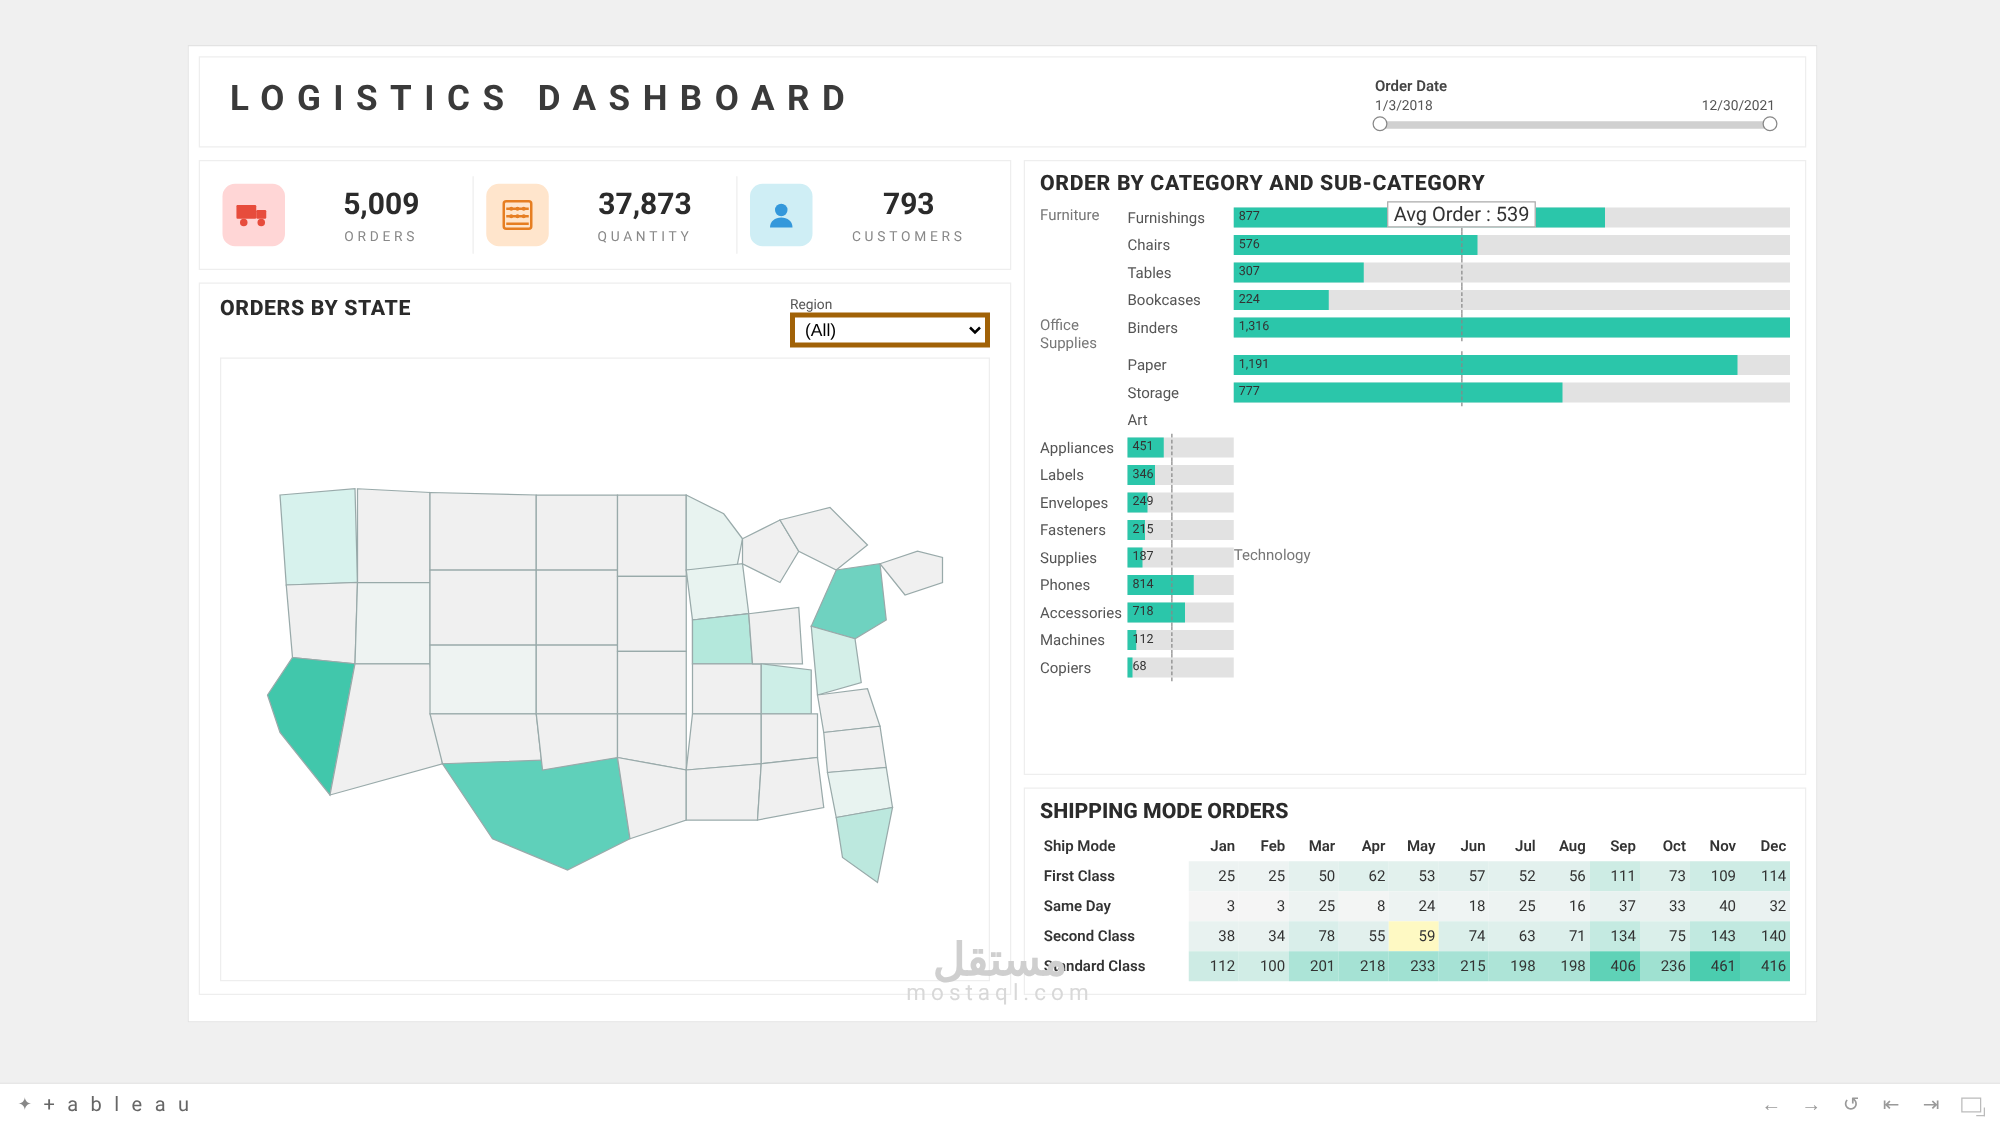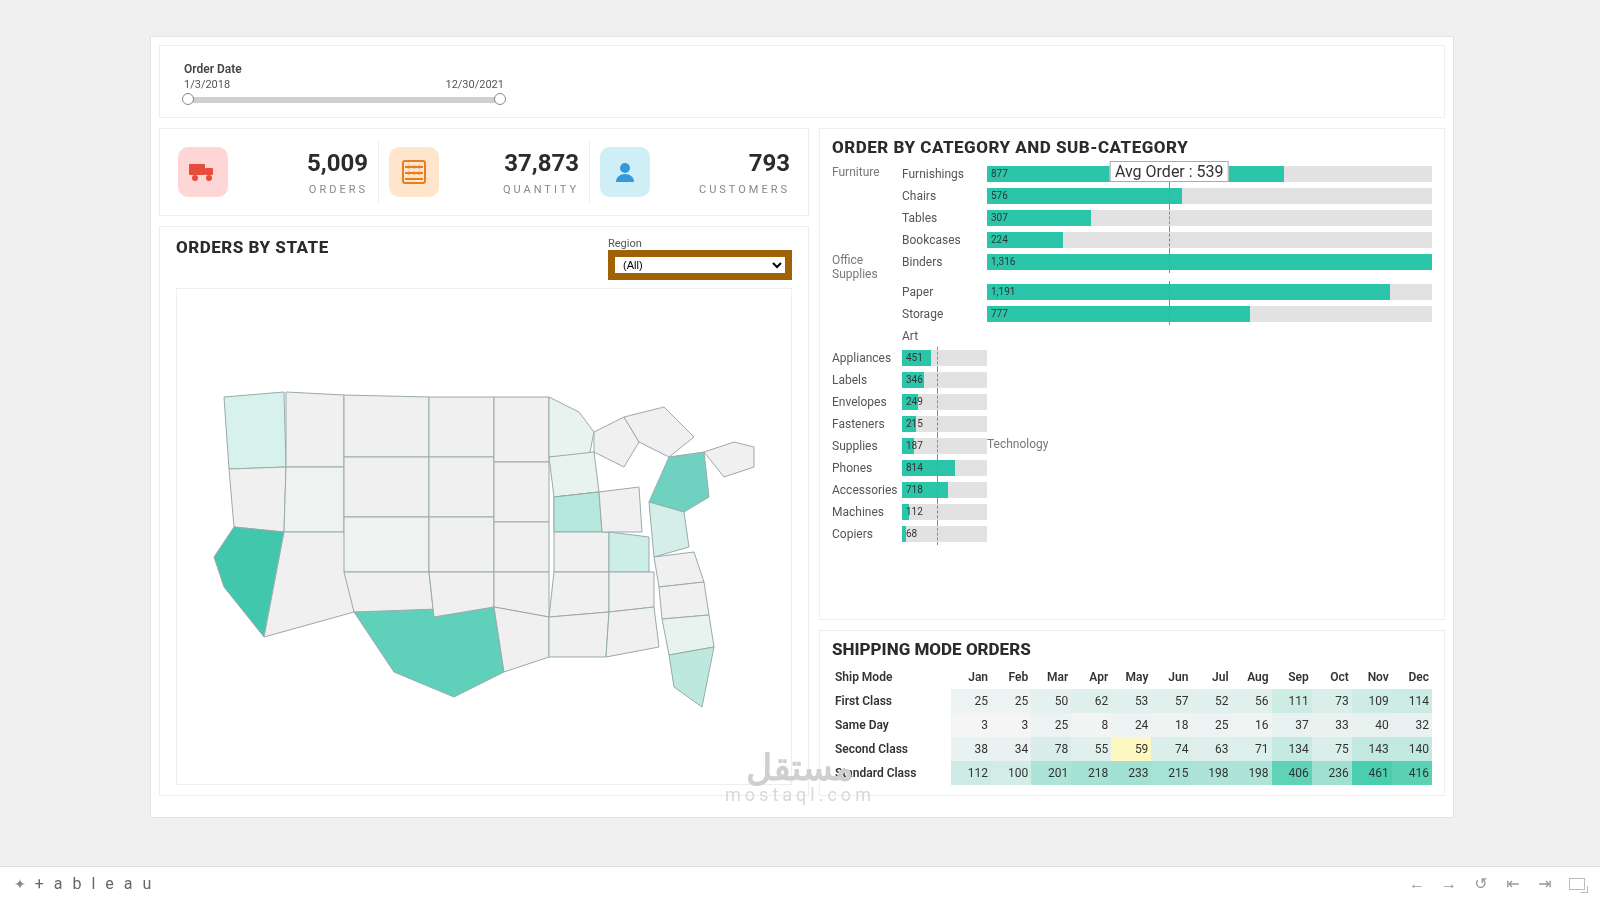--- a/index.html
+++ b/index.html
@@ -48,29 +48,29 @@
   .left { flex: 0 0 650px; display: flex; flex-direction: column; gap: 10px; }
   .right { flex: 1; display: flex; flex-direction: column; gap: 10px; }
   .panel { background: #fff; border: 1px solid #eee; }
   .kpis { display: flex; padding: 12px 8px; }
   .kpi { flex: 1; display: flex; align-items: center; gap: 14px; padding: 6px 10px; border-right: 1px solid #eee; }
   .kpi:last-child { border-right: none; }
   .kpi-icon { width: 50px; height: 50px; border-radius: 10px; display:flex; align-items:center; justify-content:center; }
   .ic-truck { background: #ffd6d6; }
   .ic-abacus { background: #ffe5cc; }
   .ic-user  { background: #cfeef5; }
-  .kpi-text { text-align: right; flex:1; }
+  .kpi-text { text-align: center; flex:1; }
   .kpi-text .num { font-size: 24px; font-weight: 700; color:#2b2b2b; }
   .kpi-text .lbl { font-size: 11px; letter-spacing: 3px; color:#888; margin-top: 6px; }
   .map-panel { flex:1; padding: 10px 16px; display:flex; flex-direction:column; }
   .panel-head { display:flex; justify-content: space-between; align-items:flex-start; }
   .sec-title { font-size: 17px; font-weight: 800; color:#2b2b2b; letter-spacing: .5px; }
   .region-filt { font-size: 11px; }
   .region-filt .lbl { color:#555; }
-  .region-filt select { width: 184px; font-size:11px; border:7px solid #a16207; background:#fff; padding:1px 4px; }
+  .region-filt select { width: 160px; font-size:14px; border:4px solid #a16207; background:#fff; padding:1px 4px; }
   .map-body { flex:1; border:1px solid #eee; margin-top:8px; position:relative; overflow:hidden; }
   .map-body svg { position:absolute; left:50%; top:50%; transform:translate(-50%,-50%); }
   .cat-panel { flex:1; padding: 8px 12px 6px 12px; display:flex; flex-direction:column; }
   .cat-body { flex:1; margin-top:6px; position:relative; }
   .cat-grid { display:grid; grid-template-columns: 70px 85px 1fr; font-size: 12px; }
   .cat-label { color:#777; padding-top:2px; }
   .sub-label { color:#555; text-align:left; padding:3px 6px 3px 0; height:22px; line-height:16px; }
   .bar-cell { position:relative; height:22px; padding:2px 0; }
   .bar-bg { position:absolute; left:0; right:0; top:3px; bottom:3px; background:#e2e2e2; }
   .bar-fg { position:absolute; left:0; top:3px; bottom:3px; background:#2bc6aa; }
@@ -102,20 +102,21 @@
   .footer-nav .nav-ic { width:18px; height:18px; display:flex; align-items:center; justify-content:center; cursor:pointer; }
   .nav-box { border:1px solid #bbb; width:16px; height:12px; position:relative; }
   .nav-box::after { content:''; position:absolute; right:-4px; bottom:-4px; width:6px; height:6px; border-right:1px solid #bbb; border-bottom:1px solid #bbb; }
 </style>
 </head>
 <body>
 
 <div class="outer">
 
   <div class="header">
+    <div class="title">LOGISTICS DASHBOARD</div>
     <div class="date-filter">
       <div class="lbl">Order Date</div>
       <div class="range">
         <span>1/3/2018</span>
         <span>12/30/2021</span>
       </div>
       <div class="slider-track">
         <div class="slider-handle" style="left:-2px"></div>
         <div class="slider-handle" style="right:-2px"></div>
       </div>

